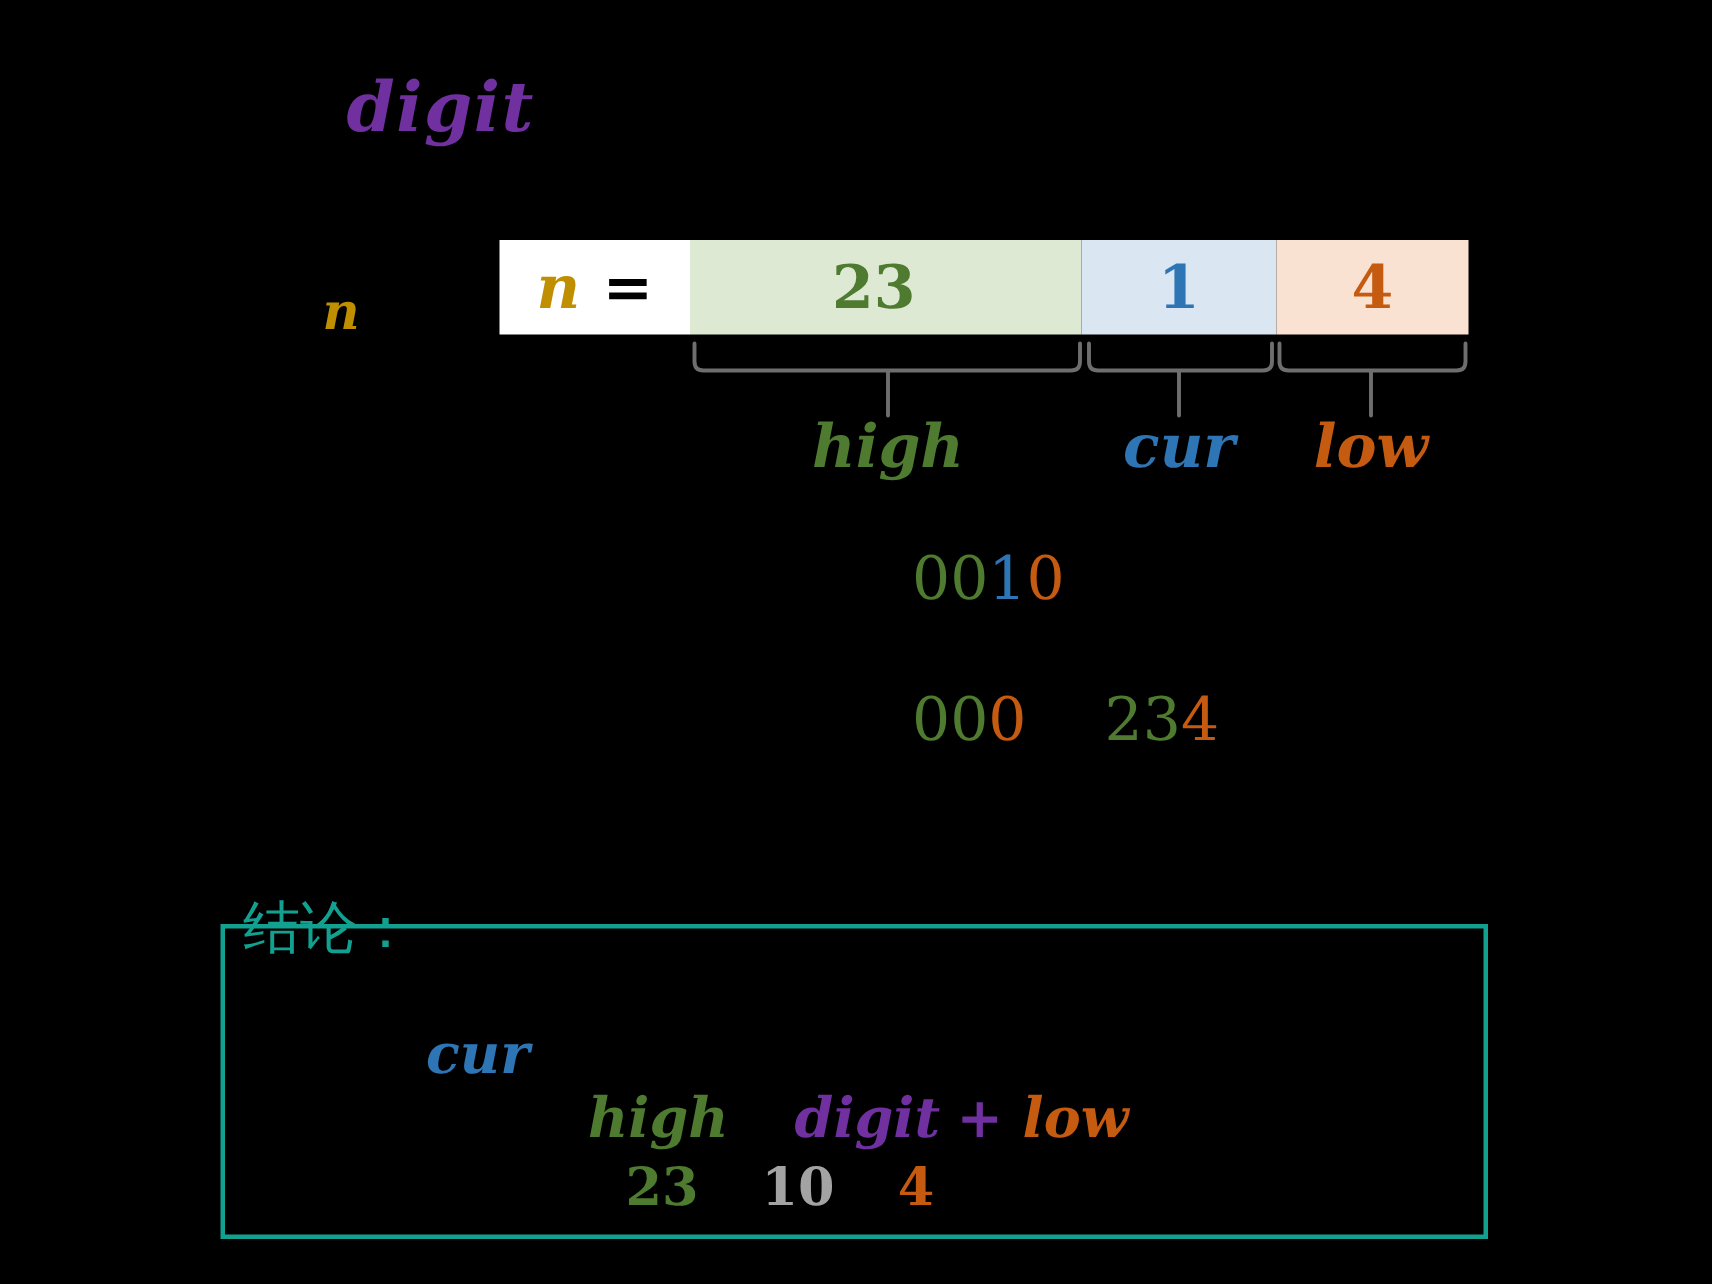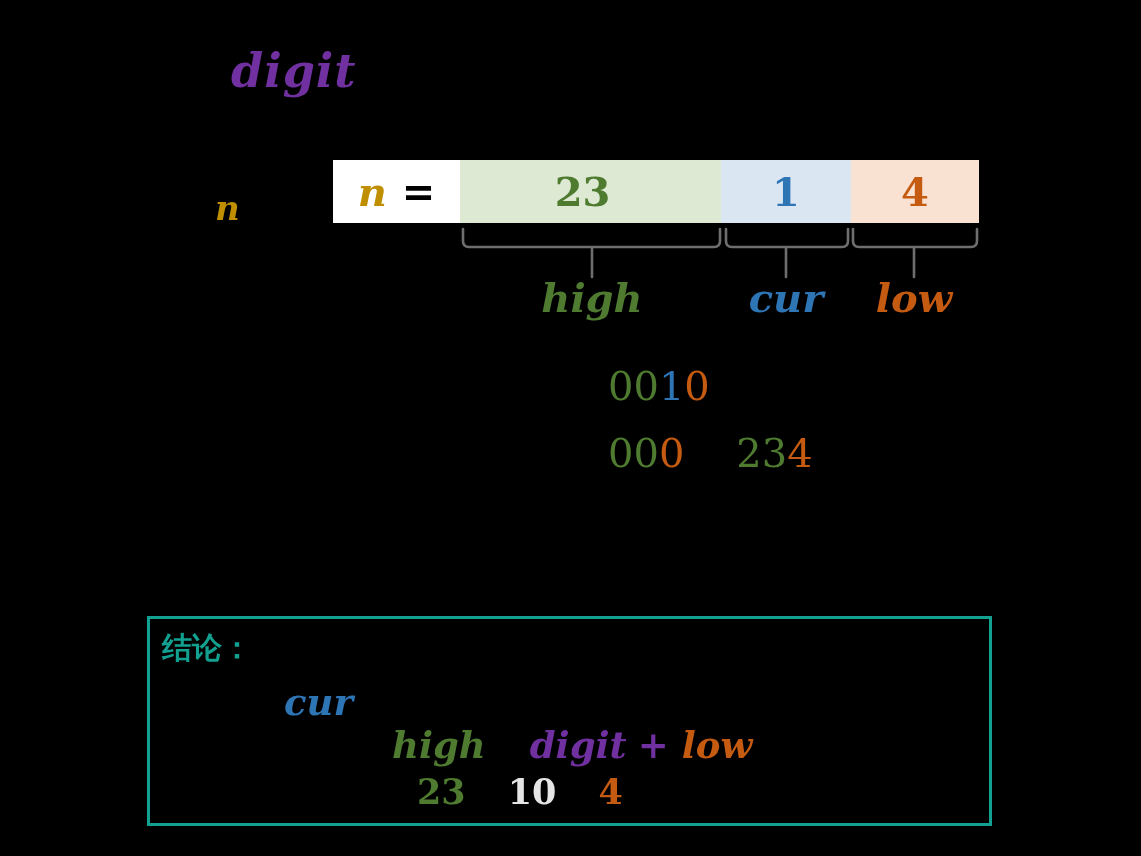--- a/index.html
+++ b/index.html
@@ -56,31 +56,31 @@
   .lbl-high{left:592px;color:var(--c-green);}
   .lbl-cur{left:786px;color:var(--c-blue);}
   .lbl-low{left:914px;color:var(--c-orange);}
 
   
   .range-row{
     left:608px;display:flex;gap:52px;
     font-size:40px;line-height:1;font-weight:normal;
   }
   .range-row-1{top:366px;}
-  .range-row-2{top:433px;}
+  .range-row-2{top:460px;}
 
   
   .conclusion{
     left:147px;top:616px;width:839px;height:204px;
     border:3px solid var(--c-teal);
   }
   .concl-heading{
-    left:162px;top:628px;
+    left:162px;top:593px;
     font-family:"Liberation Sans","DejaVu Sans",sans-serif;
-    font-size:30px;font-weight:bold;color:var(--c-teal);
+    font-size:38px;font-weight:normal;color:var(--c-teal);
   }
   .concl-cur{
     left:284px;top:680px;
     font-size:37px;font-weight:bold;font-style:italic;color:var(--c-blue);
   }
   .concl-formula{
     left:392px;top:725px;
     font-size:37px;font-weight:bold;font-style:italic;line-height:1.1;
     display:flex;
   }
@@ -140,15 +140,15 @@
 <div class="abs concl-heading">结论：</div>
 <div class="abs concl-cur">cur</div>
 <div class="abs concl-formula">
     <span style="color: rgb(78, 123, 48);">high</span>
     <span style="color: rgb(112, 48, 160);">digit</span>
     <span style="color: rgb(112, 48, 160);">+</span>
     <span style="color: rgb(197, 90, 17);">low</span>
   </div>
 <div class="abs concl-values">
     <span style="color: rgb(78, 123, 48);">23</span>
-    <span style="color: #e5e5e5;">10</span>
+    <span style="color: #a3a3a3;">10</span>
     <span style="color: rgb(197, 90, 17);">4</span>
   </div>
 
 </body></html>

